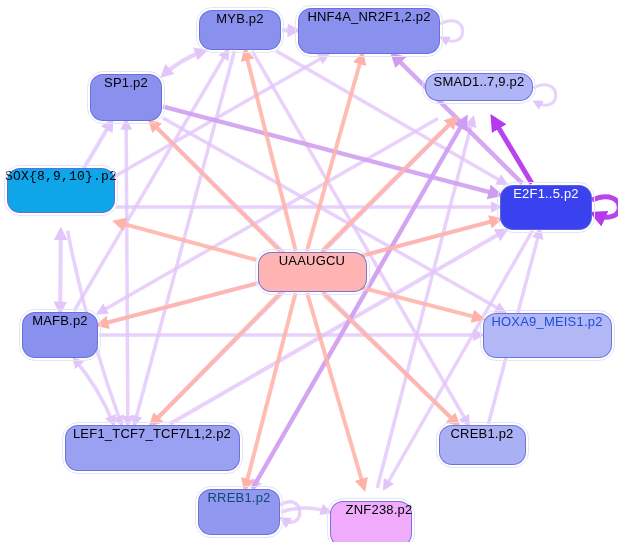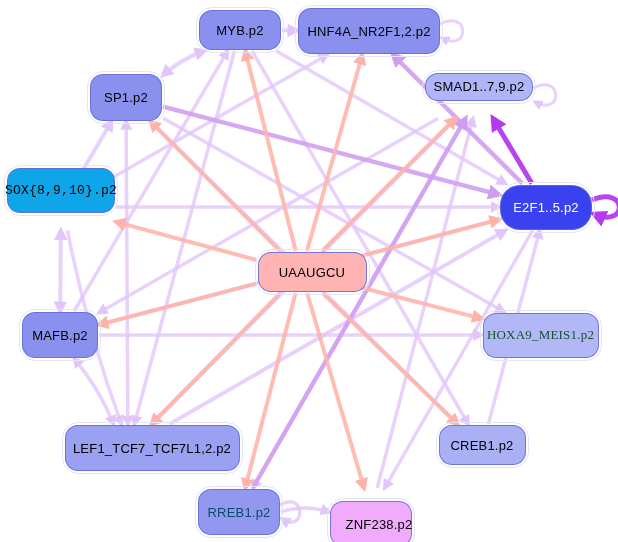--- a/index.html
+++ b/index.html
@@ -1,20 +1,20 @@
 <!DOCTYPE html>
 <html><head>
 <meta charset="utf-8">
 <style>
   html,body{margin:0;padding:0;background:#ffffff;}
   #canvas{position:relative;width:618px;height:542px;background:#ffffff;overflow:hidden;
           font-family:"Liberation Sans",sans-serif;}
   #edges-svg{position:absolute;left:0;top:0;z-index:1;}
   #nodes-layer{position:absolute;left:0;top:0;width:100%;height:100%;z-index:2;pointer-events:none;}
-  .node{position:absolute;display:flex;align-items:center;justify-content:center;
+  .node{position:absolute;display:flex;justify-content:center;
         border-radius:13px;border:1px solid rgba(100,106,215,0.85);
         outline:1px solid #e4e4f7;outline-offset:2px;
         box-sizing:border-box;font-size:13px;letter-spacing:0.2px;
         pointer-events:auto;cursor:pointer;white-space:nowrap;}
   .node span{padding:0 6px;}
 </style>
 </head>
 <body>
 
 <div id="canvas">
@@ -100,30 +100,30 @@
       </div>
       <div class="node" style="left: 90px; top: 73.5px; width: 72px; height: 47px; background: rgb(138, 144, 238); color: rgb(0, 0, 0);">
         <span>SP1.p2</span>
       </div>
       <div class="node" style="left: 425px; top: 72.5px; width: 108px; height: 28px; background: rgb(176, 181, 247); color: rgb(0, 0, 0);">
         <span>SMAD1..7,9.p2</span>
       </div>
       <div class="node" style="left: 7px; top: 168px; width: 108px; height: 45px; background: #0ea5e9; color: rgb(0, 0, 0); font-family: Liberation Mono, monospace;">
         <span>SOX{8,9,10}.p2</span>
       </div>
-      <div class="node" style="left: 500px; top: 184.5px; width: 92px; height: 45px; background: rgb(58, 65, 238); color: rgb(255, 255, 255); border-radius: 20px;">
+      <div class="node" style="left: 500px; top: 184.5px; width: 92px; height: 45px; background: rgb(58, 65, 238); color: rgb(255, 255, 255);">
         <span>E2F1..5.p2</span>
       </div>
       <div class="node" style="left: 257.5px; top: 252px; width: 109px; height: 40px; background: rgb(255, 179, 179); color: rgb(0, 0, 0);">
         <span>UAAUGCU</span>
       </div>
       <div class="node" style="left: 22px; top: 312px; width: 76px; height: 46px; background: rgb(138, 144, 238); color: rgb(0, 0, 0);">
         <span>MAFB.p2</span>
       </div>
-      <div class="node" style="left: 482.5px; top: 312.5px; width: 116px; height: 45px; background: rgb(178, 183, 246); color: #14532d; font-family: Liberation Serif, serif;">
+      <div class="node" style="left: 482.5px; top: 312.5px; width: 129px; height: 45px; background: rgb(178, 183, 246); color: #1d4ed8;">
         <span>HOXA9_MEIS1.p2</span>
       </div>
       <div class="node" style="left: 40.5px; top: 425px; width: 175px; height: 46px; background: rgb(154, 160, 242); color: rgb(0, 0, 0); margin-left: 24px;">
         <span>LEF1_TCF7_TCF7L1,2.p2</span>
       </div>
       <div class="node" style="left: 438.5px; top: 425px; width: 87px; height: 40px; background: rgb(170, 176, 244); color: rgb(0, 0, 0);">
         <span>CREB1.p2</span>
       </div>
       <div class="node" style="left: 198px; top: 489px; width: 82px; height: 46px; background: rgb(146, 152, 239); color: #0c4a6e;">
         <span>RREB1.p2</span>

